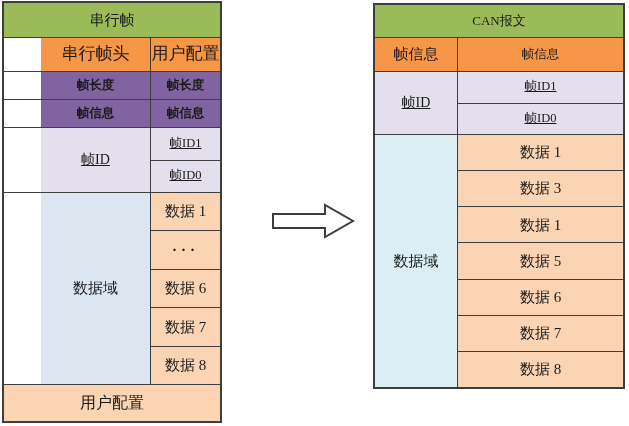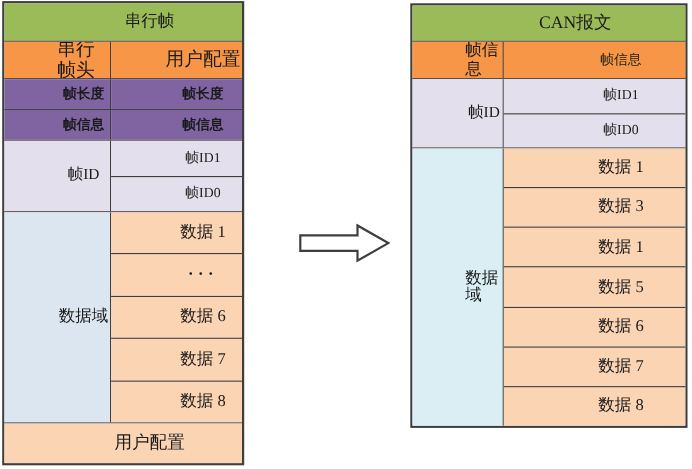--- a/index.html
+++ b/index.html
@@ -31,40 +31,40 @@
   }
   .left-table  { left: 2px;   top: 1px; width: 220px; height: 422px; }
   .right-table { left: 373px; top: 3px; width: 252px; height: 386px; }
 
   .row { display: flex; flex-direction: row; border-top: 1px solid var(--border); flex-shrink: 0; }
   .row:first-child { border-top: none; }
   .row.grow { flex: 1 1 auto; }
 
   .cell {
     display: flex; align-items: center; justify-content: center;
-    text-align: left; line-height: 1.1; overflow: hidden; padding-left: 48px;
+    text-align: right; line-height: 1.1; overflow: hidden;
   }
   .lcol { border-right: 1px solid var(--border); flex-shrink: 0; }
-  .left-table  .lcol { width: 97px; }
+  .left-table  .lcol { width: 110px; margin-left: 37px; }
   .right-table .lcol { width: 83px; }
   .rcol { flex: 1 1 auto; }
 
   .stack { flex: 1 1 auto; display: flex; flex-direction: column; }
   .stack .cell { flex: 1 1 0; border-top: 1px solid var(--border); }
   .stack .cell:first-child { border-top: none; }
 
   .bg-green    { background: var(--green-header); }
   .bg-orange   { background: var(--orange); }
   .bg-purple   { background: var(--purple); }
-  .bg-lavender { background: var(--lavender); }
+  .bg-lavender { background: var(--lavender); text-decoration: underline; }
   .bg-blue-l   { background: var(--light-blue-left); }
   .bg-blue-r   { background: var(--light-blue-right); }
   .bg-peach    { background: var(--peach); }
   .fs-12 { font-size: 12.5px; }
-  .fs-13 { font-size: 16px; }
+  .fs-13 { font-size: 13px; }
   .fs-14 { font-size: 14px; }
   .fs-15 { font-size: 15px; }
   .fs-16 { font-size: 16px; }
   .fs-17 { font-size: 17px; }
   .dots { letter-spacing: 4px; font-weight: bold; }
 
   
   .left-table  .h-title  { height: 34px; }
   .left-table  .h-orange { height: 34px; }
   .left-table  .h-purple { height: 28px; font-weight: bold; }

